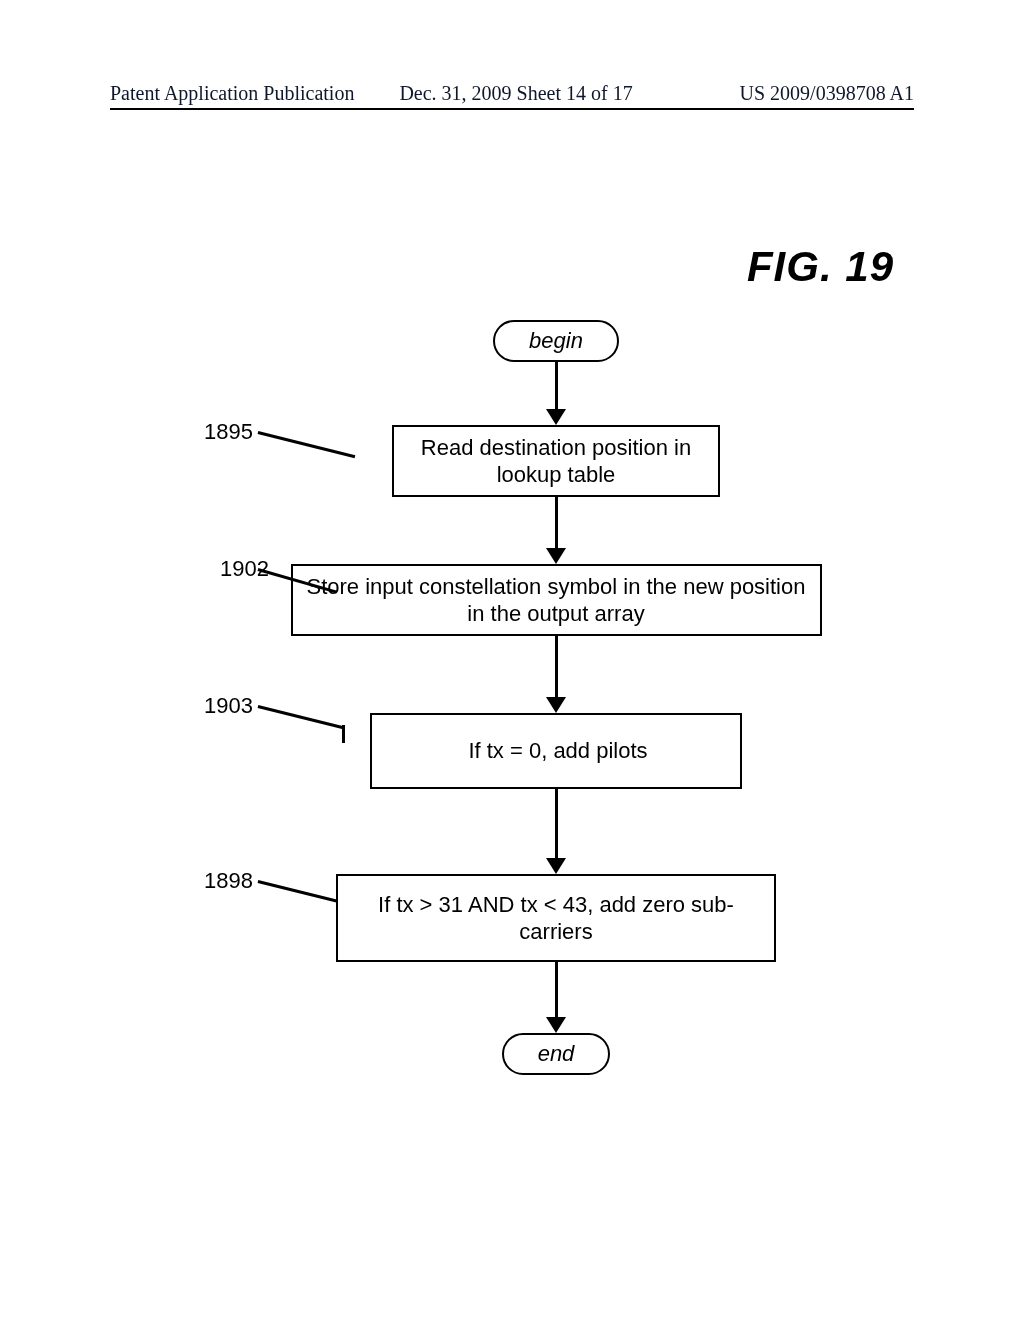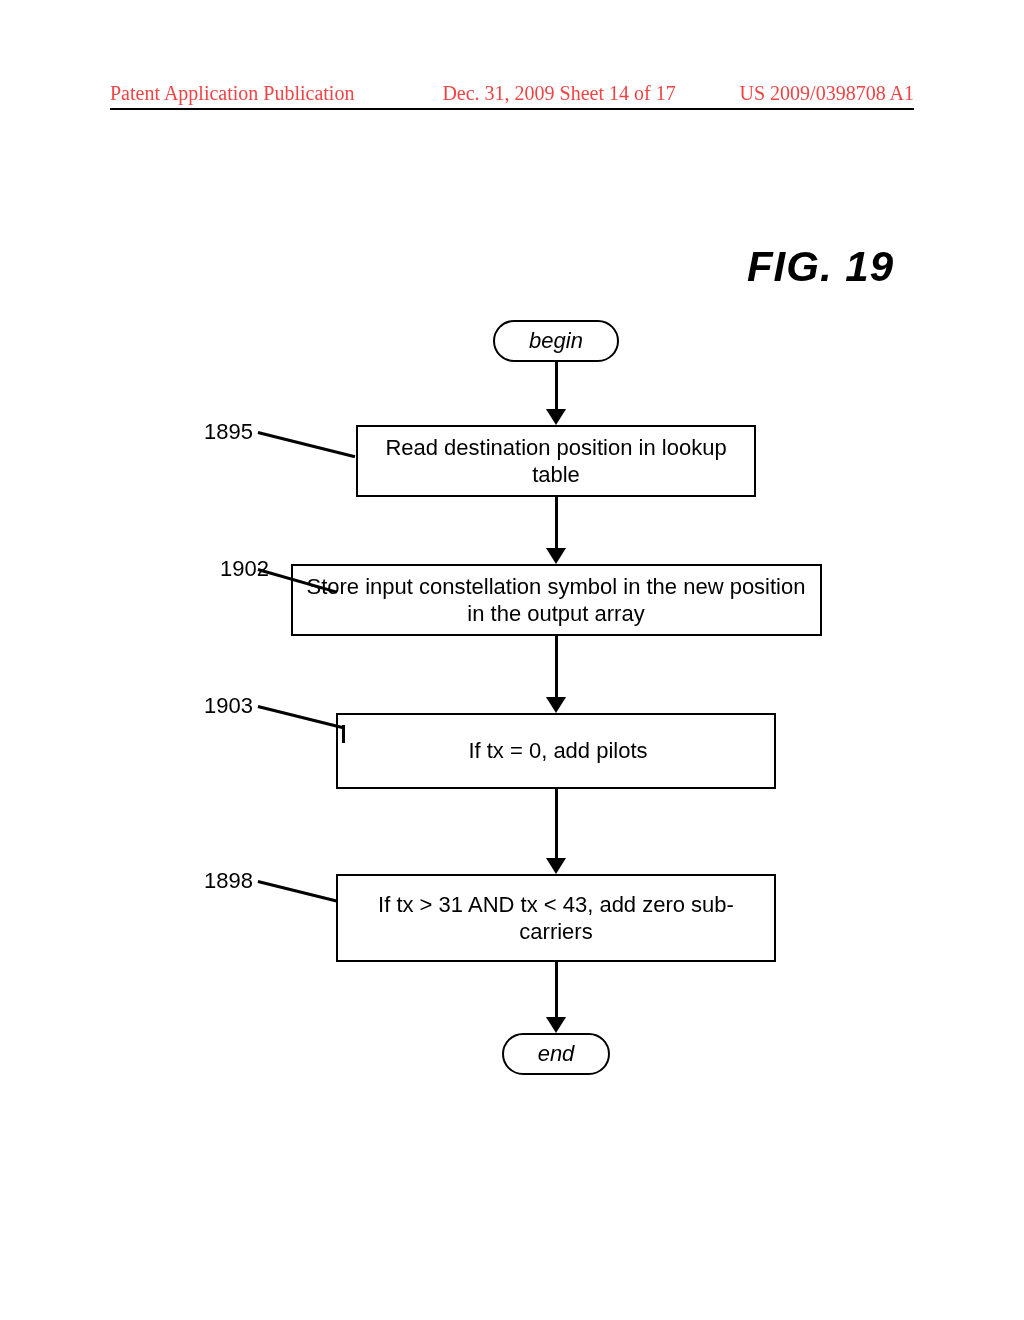--- a/index.html
+++ b/index.html
@@ -10,24 +10,24 @@
     font-family: "Times New Roman", Times, serif;
     position: relative;
   }
   .header {
     position: absolute;
     top: 82px;
     left: 110px;
     right: 110px;
     display: flex;
     font-size: 20px;
-    color: #ef4444;
+    color: #0f172a;
   }
   .header .left { font-weight: normal; }
-  .header .mid { margin-left: 88px; }
+  .header .mid { margin-left: 45px; }
   .header .right { margin-left: auto; }
   .hr {
     position: absolute;
     top: 108px;
     left: 110px;
     right: 110px;
     border-top: 2px solid #000;
   }
   .fig-title {
     position: absolute;
@@ -101,23 +101,23 @@
     position: absolute;
     font-family: Arial, Helvetica, sans-serif;
     font-size: 22px;
   }
   .leader {
     position: absolute;
     height: 2.5px;
     background: #000;
     transform-origin: left center;
   }
-  .box-1901 { width: 400px; height: 72px; }
+  .box-1901 { width: 328px; height: 72px; }
   .box-1902 { width: 531px; height: 72px; }
-  .box-1903 { width: 440px; height: 76px; padding-left: 18px; }
+  .box-1903 { width: 372px; height: 76px; padding-left: 18px; }
   .box-1904 { width: 440px; height: 88px; }
   .leader-1903-stub {
     position: absolute;
     width: 2.5px;
     height: 18px;
     background: #000;
   }
 </style>
 </head>
 <body>

